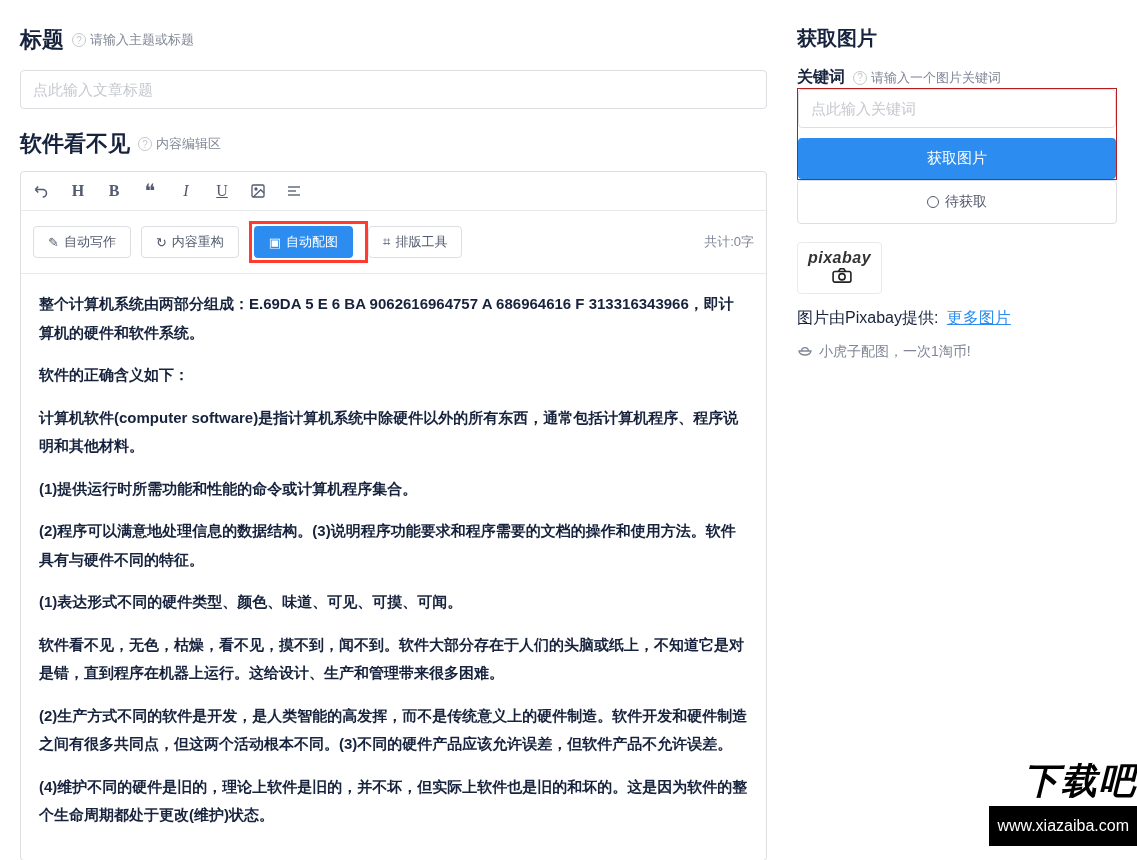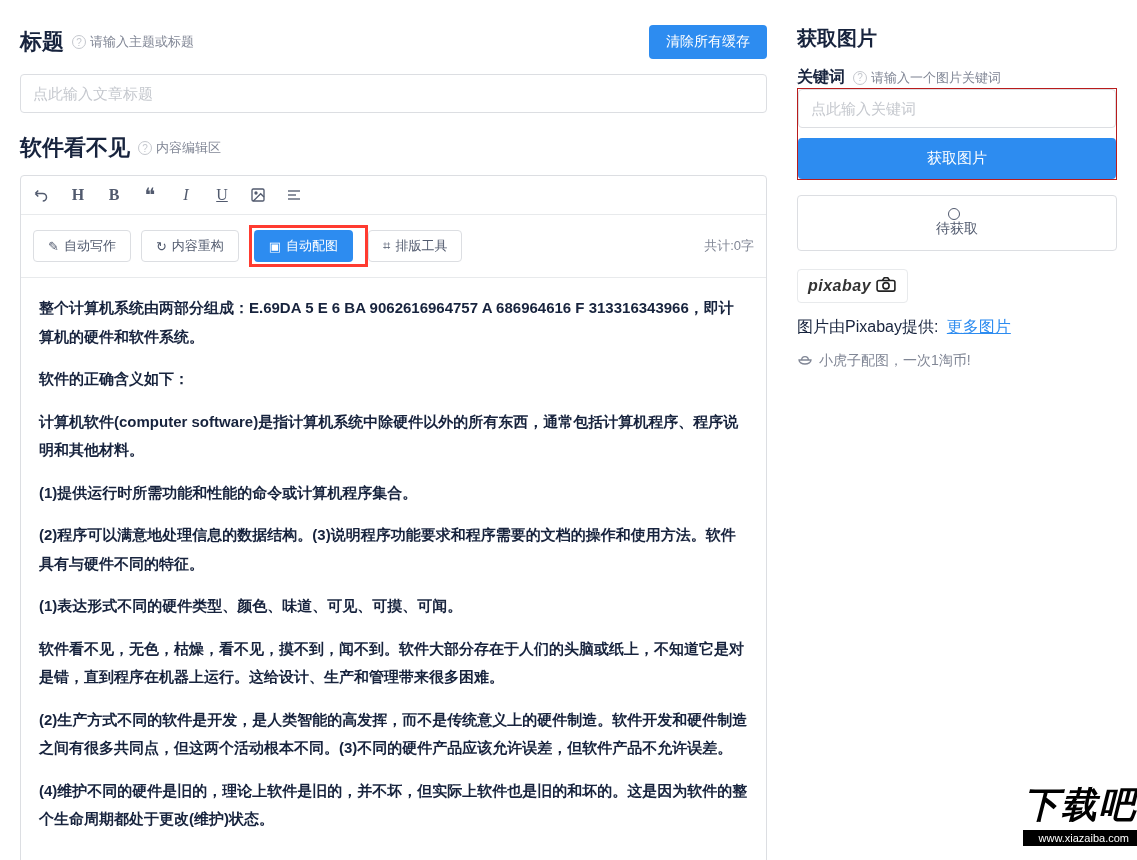--- a/index.html
+++ b/index.html
@@ -36,54 +36,53 @@
 
     .editor-content { padding: 16px 18px; line-height: 1.9; color: #17233d; font-size: 15px; }
     .editor-content p { margin-bottom: 14px; font-weight: bold; }
 
     .sidebar .section-title { font-size: 20px; margin-bottom: 15px; }
     .sidebar .sub-header { font-size: 16px; font-weight: 600; color: #17233d; display: flex; align-items: center; }
     .sidebar .sub-hint { font-size: 13px; color: #808695; margin-left: 8px; font-weight: normal; display: flex; align-items: center; }
     .keyword-box { border: 1px solid #b91c1c; padding: 0; }
     .keyword-box .input-field { margin-bottom: 10px; font-size: 15px; }
 
-    .pending-box { border: 1px solid #dcdee2; border-radius: 4px; padding: 12px; margin-top: 15px; text-align: center; color: #515a6e; display: flex; align-items: center; justify-content: center; flex-direction: column; }
+    .pending-box { border: 1px solid #dcdee2; border-radius: 4px; padding: 12px; text-align: center; color: #515a6e; display: flex; align-items: center; justify-content: center; }
     .pending-circle { width: 12px; height: 12px; border: 1.5px solid #515a6e; border-radius: 50%; margin-right: 6px; }
 
-    .pixabay-logo { margin-top: 18px; border: 1px solid #e8eaec; border-radius: 4px; padding: 6px 10px; display: inline-flex; align-items: center; font-style: italic; font-weight: 600; letter-spacing: 0.5px; font-size: 16px; }
+    .pixabay-logo { margin-top: 18px; border: 1px solid #e8eaec; border-radius: 4px; padding: 6px 10px; display: inline-flex; align-items: center; font-style: italic; font-weight: 600; letter-spacing: 0.5px; font-size: 16px; flex-direction: column; }
     .pixabay-logo .cam { margin-left: 4px; font-style: normal; }
 
     .credit-line { margin-top: 14px; font-size: 16px; color: #17233d; }
     .credit-line a { color: #2d8cf0; text-decoration: underline; margin-left: 4px; }
 
     .note-line { margin-top: 14px; font-size: 14px; color: #808695; display: flex; align-items: center; }
     .note-line .bowl { margin-right: 6px; }
 
     .watermark { position: absolute; right: 0; bottom: 14px; text-align: right; }
     .wm-big { font-size: 36px; font-weight: bold; color: #000; font-style: italic; letter-spacing: 2px; text-shadow: 2px 2px 0 #fff; }
-    .wm-url { background: #000; color: #fff; font-size: 11px; padding: 2px 8px; }
+    .wm-url { background: #000; color: #fff; font-size: 16px; padding: 11px 8px; }
     .page-wrap { position: relative; width: 1137px; height: 860px; overflow: hidden; }
   </style>
 </head>
 <body>
 
 <div class="page-wrap">
 <div class="container">
 
   <div class="main">
 
     <div class="section-header">
       <div class="section-title">
         <span>标题</span>
         <span class="section-hint">
           <span class="hint-icon">?</span>
           <span>请输入主题或标题</span>
         </span>
       </div>
-      <button class="btn btn-primary">清除所有缓存</button>
     </div>
 
     <div class="title-input-wrap">
       <input class="input-field" type="text" placeholder="点此输入文章标题" style="">
     </div>
 
     <div class="section-title" style="margin-bottom:12px;">
       <span>软件看不见</span>
       <span class="section-hint">
         <span class="hint-icon">?</span>

